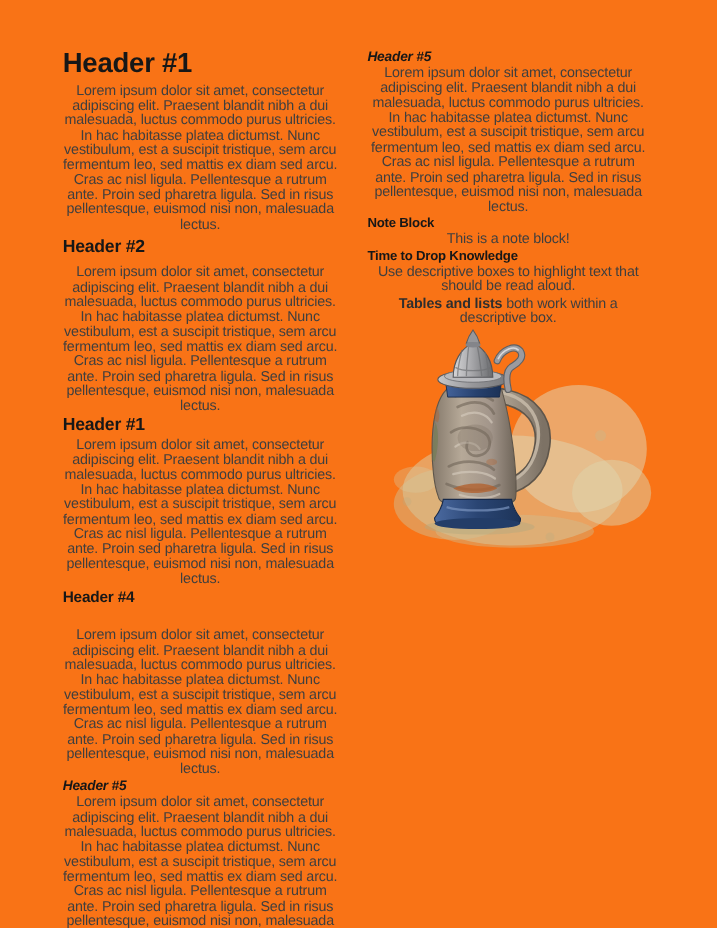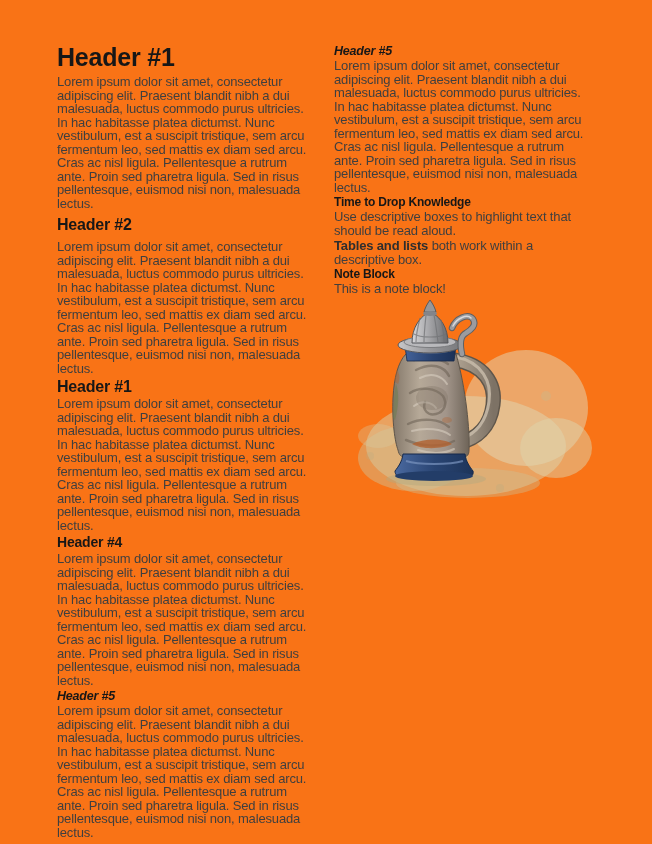--- a/index.html
+++ b/index.html
@@ -24,30 +24,31 @@
   .col-right { left: 334px; top: 42px; width: 256px; }
 
   .h1, .h2, .h3, .h4, .h5, .h6 {
     font-weight: 700;
     color: #171717;
     letter-spacing: -0.2px;
   }
   .h1 { font-size: 25px; line-height: 26px; margin: 0 0 5px 0; }
   .h2 { font-size: 16px; line-height: 22px; margin: 4px 0 4px 0; }
   .h3 { font-size: 16px; line-height: 17px; margin: 3px 0 2px 0; }
-  .h4 { font-size: 14px; line-height: 15px; margin: 3px 0 2px 0; }
+  .h4 { font-size: 14px; line-height: 15px; margin: 3px 0 20px 0; }
   .h5 { font-size: 12.5px; line-height: 14px; margin: 2px 0 1px 0; font-style: italic; }
   .h6 { font-size: 12px; line-height: 13px; margin: 1px 0 1px 0; }
 
   .para {
     font-size: 13px;
     line-height: 13.5px;
     letter-spacing: -0.15px;
     margin: 0 0 2px 0;
     color: #3f3f3f;
+    text-align: center;
   }
   .para strong { color: #2e2e2e; }
 
   .stein-figure {
     position: absolute;
     left: 348px;
     top: 298px;
     width: 245px;
     height: 205px;
   }
@@ -79,27 +80,27 @@
       <p class="para">Lorem ipsum dolor sit amet, consectetur adipiscing elit. Praesent blandit nibh a dui malesuada, luctus commodo purus ultricies. In hac habitasse platea dictumst. Nunc vestibulum, est a suscipit tristique, sem arcu fermentum leo, sed mattis ex diam sed arcu. Cras ac nisl ligula. Pellentesque a rutrum ante. Proin sed pharetra ligula. Sed in risus pellentesque, euismod nisi non, malesuada lectus.</p>
     </section>
   </div>
 
   <div class="col col-right">
     <section>
       <div class="h5">Header #5</div>
       <p class="para">Lorem ipsum dolor sit amet, consectetur adipiscing elit. Praesent blandit nibh a dui malesuada, luctus commodo purus ultricies. In hac habitasse platea dictumst. Nunc vestibulum, est a suscipit tristique, sem arcu fermentum leo, sed mattis ex diam sed arcu. Cras ac nisl ligula. Pellentesque a rutrum ante. Proin sed pharetra ligula. Sed in risus pellentesque, euismod nisi non, malesuada lectus.</p>
     </section>
     <section>
+      <div class="h6">Note Block</div>
+      <p class="para">This is a note block!</p>
+    </section>
+    <section>
       <div class="h6">Time to Drop Knowledge</div>
       <p class="para">Use descriptive boxes to highlight text that should be read aloud.</p>
       <p class="para"><strong>Tables and lists</strong><span> both work within a descriptive box.</span></p>
-    </section>
-    <section>
-      <div class="h6">Note Block</div>
-      <p class="para">This is a note block!</p>
     </section>
   </div>
 
   <svg class="stein-figure" viewBox="0 0 245 205" aria-hidden="true">
     <defs>
       <linearGradient id="pewterV" x1="0" y1="0" x2="1" y2="0">
         <stop offset="0" stop-color="#d5d5d7"></stop>
         <stop offset="0.45" stop-color="#a9a9ac"></stop>
         <stop offset="0.8" stop-color="#808184"></stop>
         <stop offset="1" stop-color="#6a6b6e"></stop>

